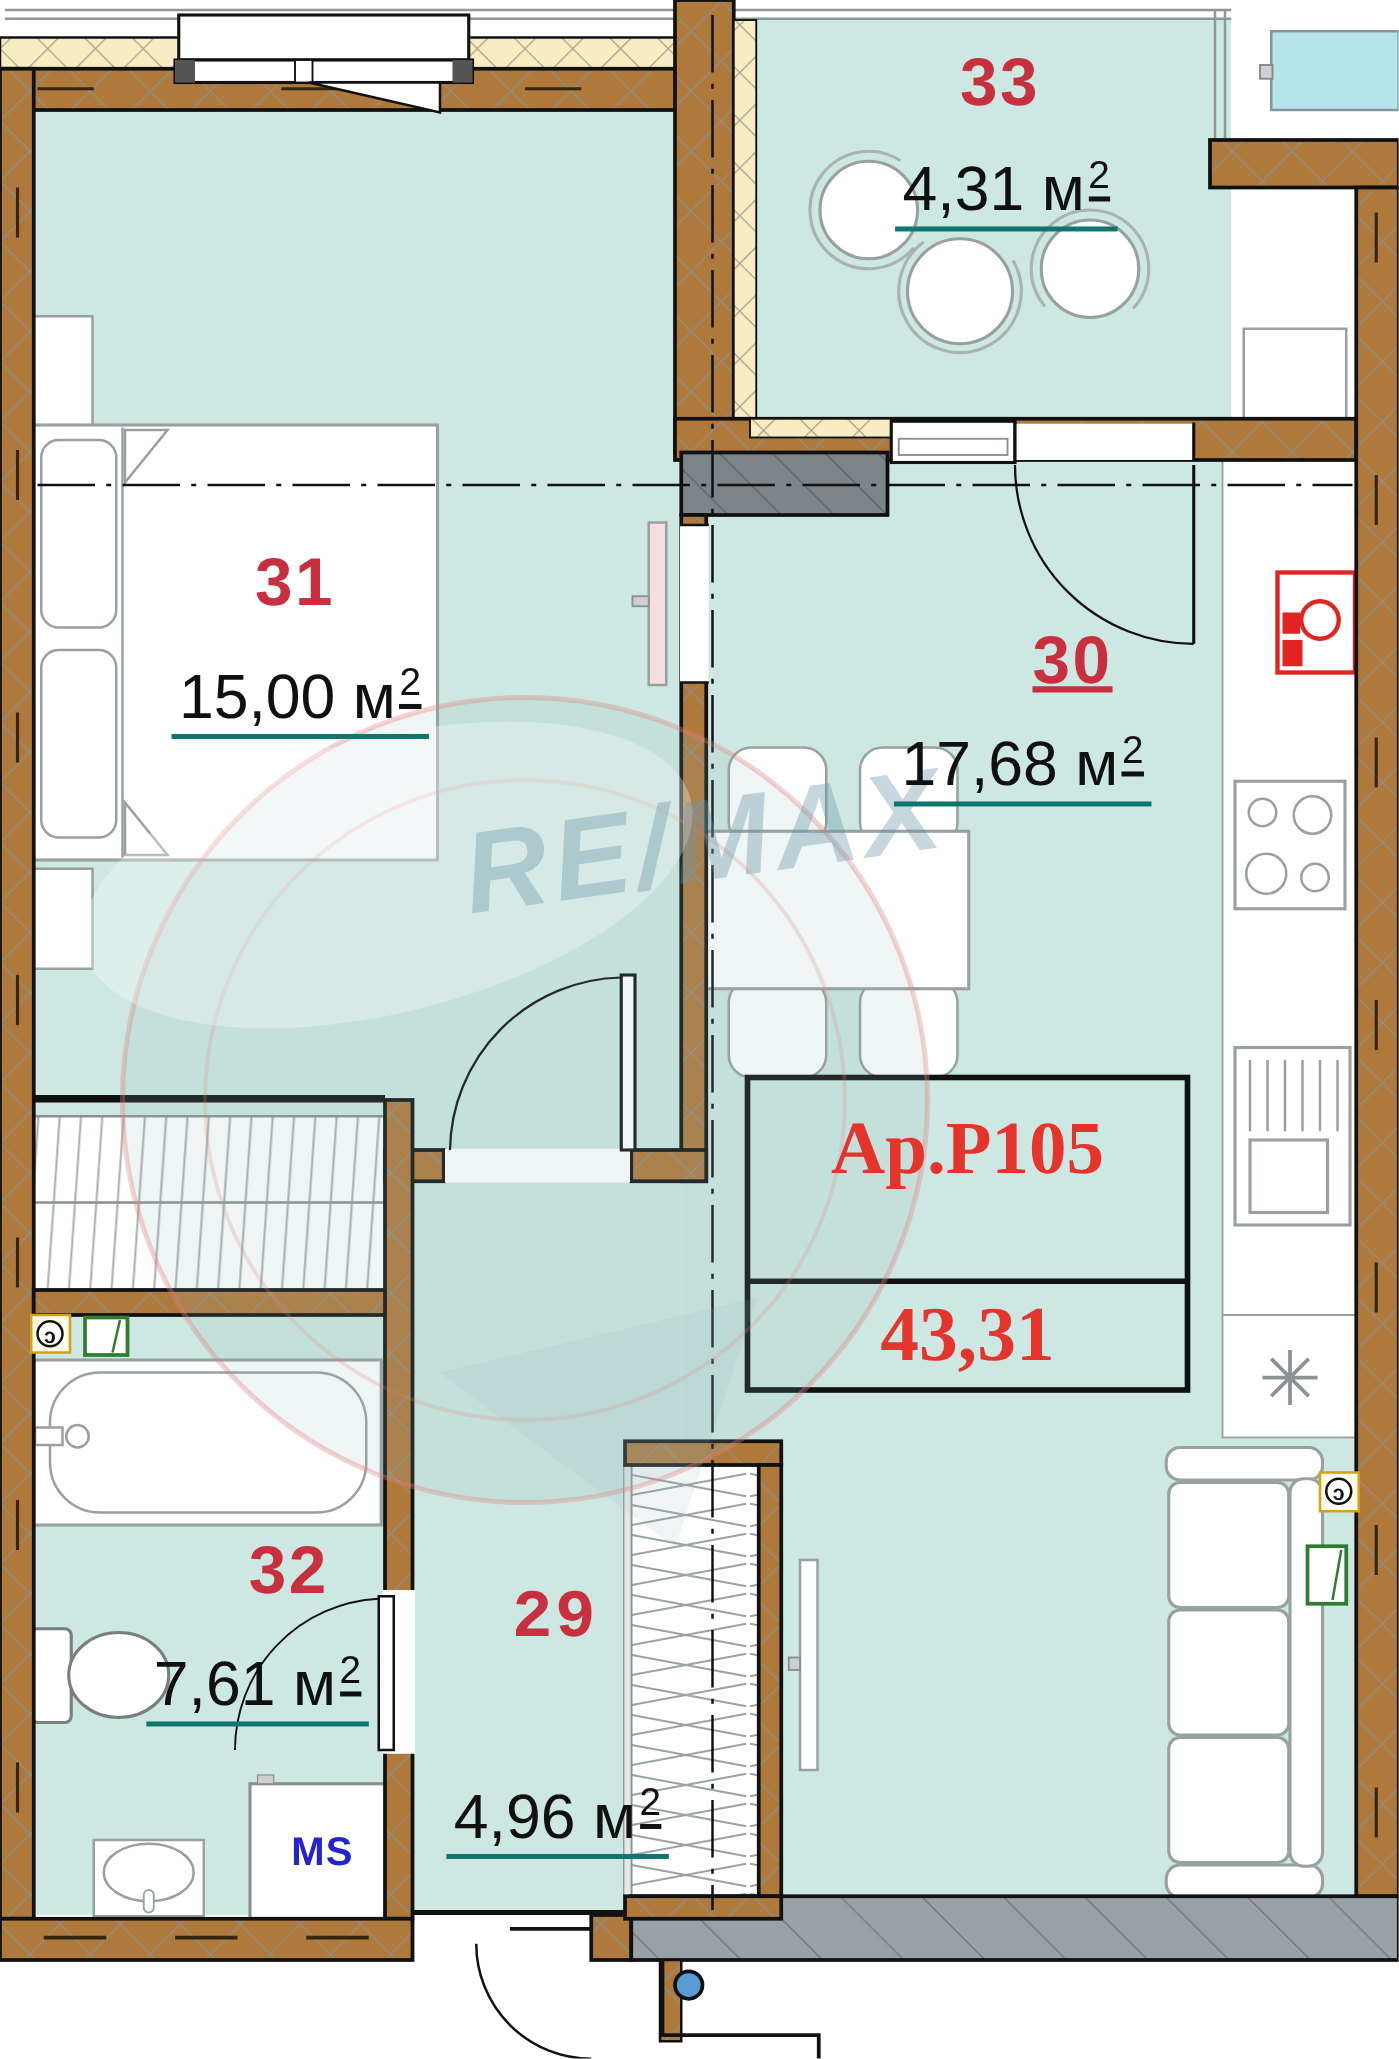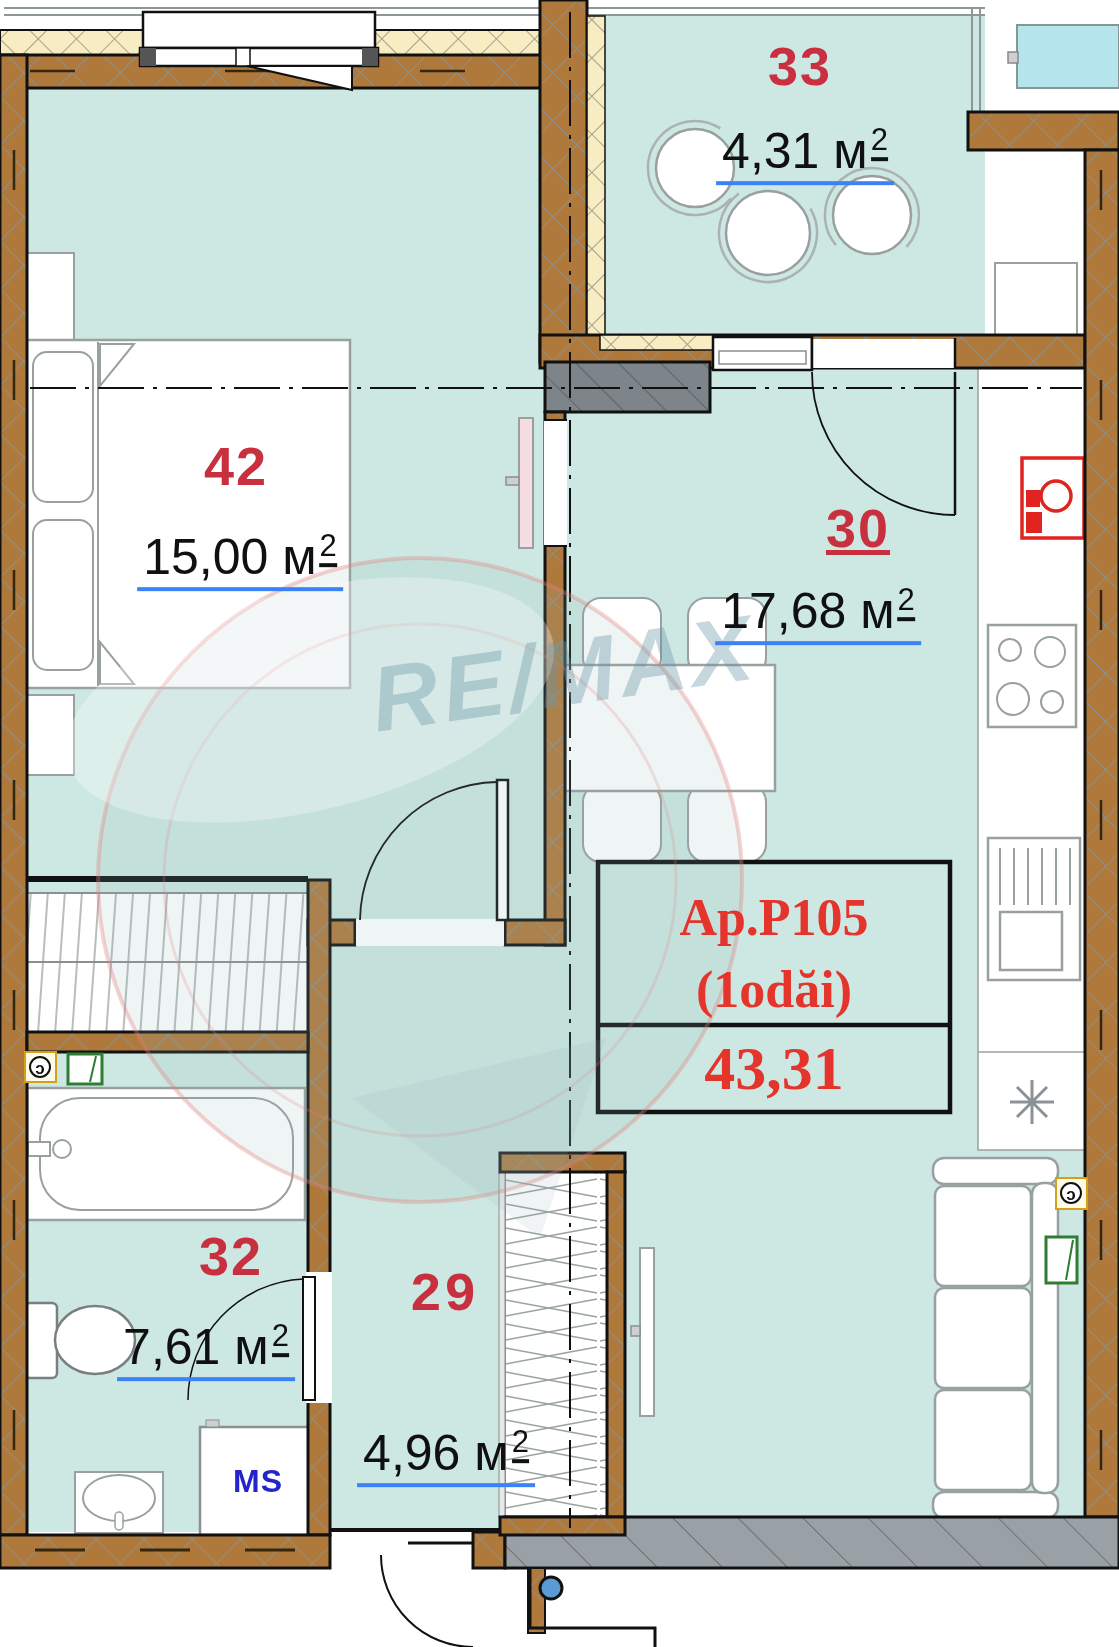--- a/index.html
+++ b/index.html
@@ -2,24 +2,24 @@
 <html><head>
 <meta charset="utf-8">
 <style>
   html,body{margin:0;padding:0;background:#fff;}
   #plan{position:relative;width:1119px;height:1647px;overflow:hidden;background:#fff;
         font-family:"Liberation Sans",sans-serif;}
   #plan svg{position:absolute;left:0;top:0;}
   .lbl{position:absolute;transform:translate(-50%,-50%);white-space:nowrap;line-height:1;}
   .num{font-weight:bold;font-size:54px;color:#c9303f;letter-spacing:2px;}
   .area{font-size:50px;color:#101010;}
-  .area .u{border-bottom:4px solid #3b82f6;padding:0 6px 2px 6px;}
+  .area .u{border-bottom:4px solid #0f766e;padding:0 6px 2px 6px;}
   .area sup{font-size:31px;border-bottom:4px solid #111;margin-left:3px;}
   .ap{font-family:"Liberation Serif",serif;font-weight:bold;color:#e5342c;}
-  .ap-name,.ap-rooms{font-size:52px;}
+  .ap-name,.ap-rooms{font-size:60px;}
   .ap-total{font-size:62px;}
   .ms{font-size:32px;font-weight:bold;color:#2424cc;letter-spacing:1px;}
   .watermark{position:absolute;left:372px;top:648px;font-size:92px;font-weight:bold;
      font-style:italic;letter-spacing:5px;color:rgba(104,150,168,0.38);
      transform:rotate(-8deg);transform-origin:left center;
      font-family:"Liberation Sans",sans-serif;}
 </style>
 </head>
 <body>
 
@@ -291,21 +291,21 @@
     <circle cx="420" cy="880" r="322" fill="rgba(148,180,184,0.15)" stroke="rgba(226,126,126,0.35)" stroke-width="4"></circle>
     <circle cx="420" cy="880" r="256" fill="none" stroke="rgba(226,126,126,0.22)" stroke-width="3"></circle>
     <polygon points="352,1098 606,1038 540,1238" fill="rgba(148,180,184,0.14)"></polygon>
     <ellipse cx="310" cy="700" rx="250" ry="110" fill="rgba(255,255,255,0.3)" transform="rotate(-14 310 700)"></ellipse>
   </g>
 </svg>
 
 <div class="watermark">RE/MAX</div>
 
 <div class="lbl num" style="left:800px;top:66px;">33</div>
-<div class="lbl num" style="left:236px;top:466px;">42</div>
+<div class="lbl num" style="left:236px;top:466px;">31</div>
 <div class="lbl num" style="left:858px;top:528px;text-decoration:underline;">30</div>
 <div class="lbl num" style="left:205px;top:1256px;margin-left:26px;">32</div>
 <div class="lbl num" style="left:444px;top:1296px;font-family:Liberation Mono, monospace;">29</div>
 
 <div class="lbl area" style="left:805px;top:150px;">
   <span class="u"><span>4,31</span>&nbsp;<span>м</span><sup>2</sup></span>
 </div>
 <div class="lbl area" style="left:240px;top:556px;">
   <span class="u"><span>15,00</span>&nbsp;<span>м</span><sup>2</sup></span>
 </div>
@@ -313,18 +313,17 @@
   <span class="u"><span>17,68</span>&nbsp;<span>м</span><sup>2</sup></span>
 </div>
 <div class="lbl area" style="left:206px;top:1346px;">
   <span class="u"><span>7,61</span>&nbsp;<span>м</span><sup>2</sup></span>
 </div>
 <div class="lbl area" style="left:446px;top:1452px;">
   <span class="u"><span>4,96</span>&nbsp;<span>м</span><sup>2</sup></span>
 </div>
 
 <div class="lbl ap ap-name" style="left:774px;top:918px;">Ap.P105</div>
-<div class="lbl ap ap-rooms" style="left:774px;top:990px;">(1odăi)</div>
 <div class="lbl ap ap-total" style="left:774px;top:1068px;">43,31</div>
 
 <div class="lbl ms" style="left:258px;top:1481px;">MS</div>
 
 </div>
 
 </body></html>

